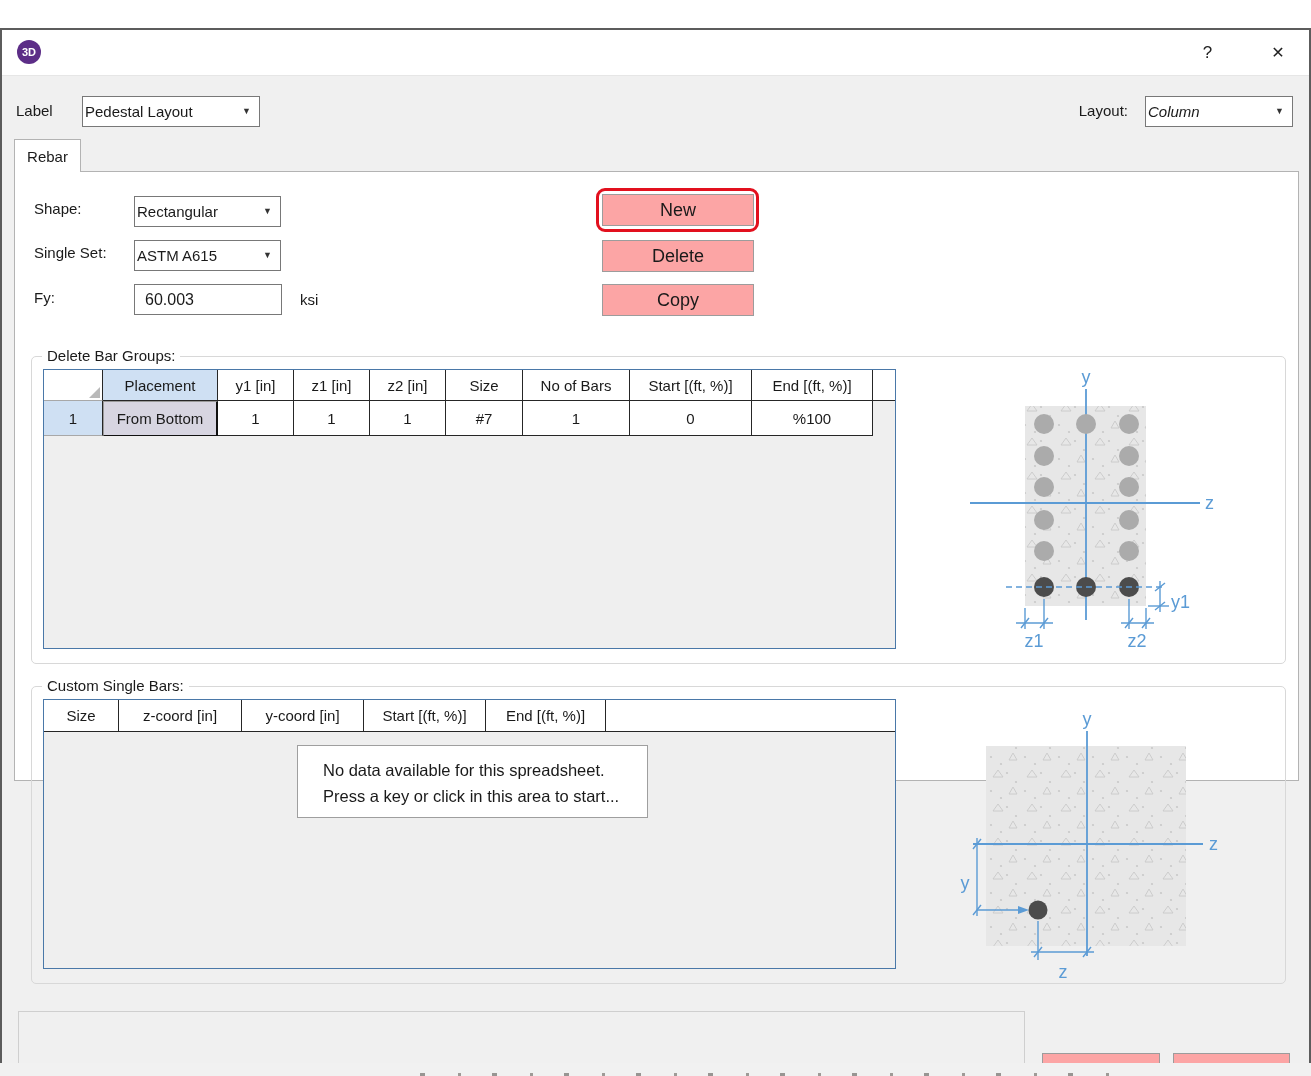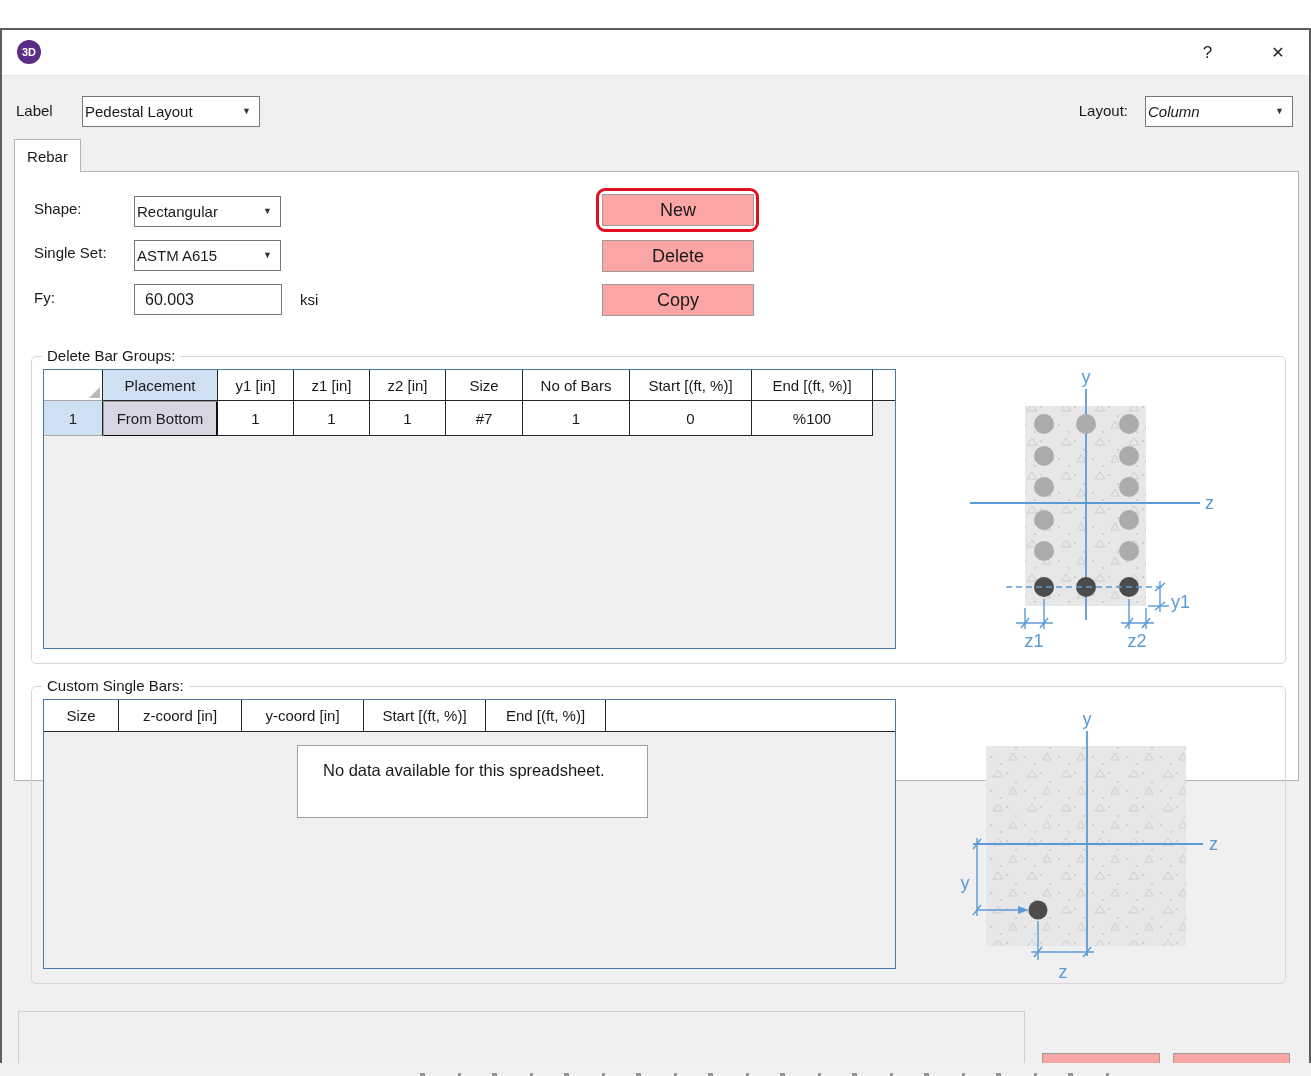--- a/index.html
+++ b/index.html
@@ -212,20 +212,21 @@
         <div class="hrow">
           <div class="cell hcell" style="width:75px;height:32px;">Size</div>
           <div class="cell hcell" style="width:123px;height:32px;">z-coord [in]</div>
           <div class="cell hcell" style="width:122px;height:32px;">y-coord [in]</div>
           <div class="cell hcell" style="width:122px;height:32px;">Start [(ft, %)]</div>
           <div class="cell hcell" style="width:120px;height:32px;">End [(ft, %)]</div>
           <div class="cell hcell stub" style="height:32px;"></div>
         </div>
         <div class="nodata">
           <div>No data available for this spreadsheet.</div>
+          <div>Press a key or click in this area to start...</div>
         </div>
       </div>
 
       <svg style="position:absolute;left:938px;top:527px;" width="330" height="291" viewBox="0 0 330 291">
         <rect x="33" y="47" width="200" height="200" fill="#e7e7e7"></rect>
         <rect x="33" y="47" width="200" height="200" fill="url(#speck)"></rect>
         <line x1="20" y1="145" x2="250" y2="145" stroke="#5b9bd5" stroke-width="1.8"></line>
         <line x1="134" y1="32" x2="134" y2="257" stroke="#5b9bd5" stroke-width="1.8"></line>
         <text x="134" y="26" text-anchor="middle" font-size="18" fill="#5b9bd5">y</text>
         <text x="256" y="151" text-anchor="start" font-size="18" fill="#5b9bd5">z</text>

